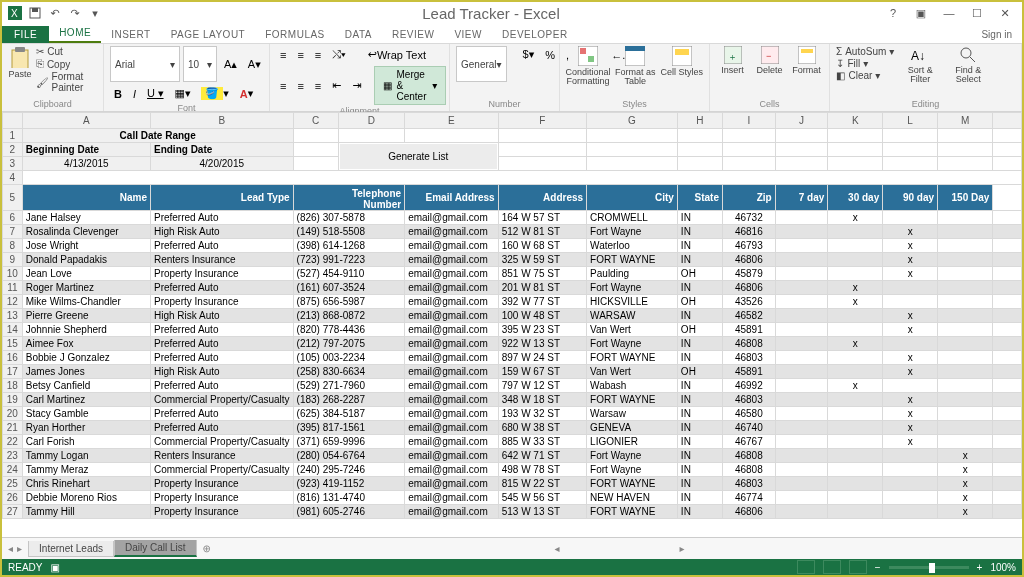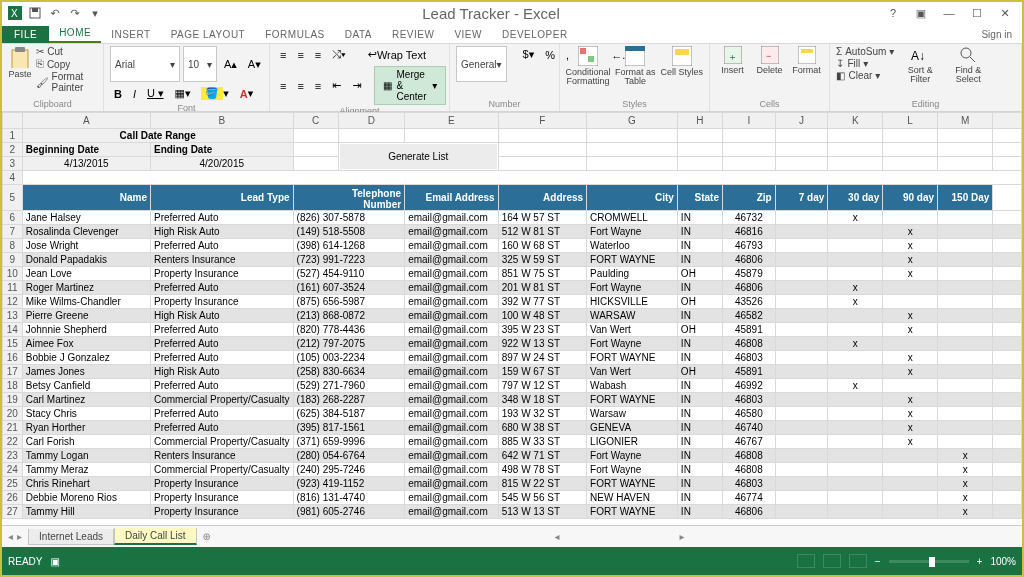--- a/index.html
+++ b/index.html
@@ -58,25 +58,25 @@
   .bluehdr td { background:#2b6f99; color:#fff; text-align:right; font-weight:bold; height:26px; }
   .bluehdr td.twoline { line-height:11px; padding-top:2px; }
   
   .odd td { background:#fff; }
   .even td { background:#e3e3e3; }
   .ctr { text-align:center; }
   
   .sheettabs { height:22px; border-top:1px solid #ccc; display:flex; align-items:center; background:#f7f7f7; font-size:10px; }
   .stabs-nav { display:flex; gap:4px; padding:0 6px; color:#888; }
   .stab { padding:2px 10px; border:1px solid #c5c5c5; border-top:none; background:#ececec; color:#444; }
-  .stab.active { background:#fef9c3; border-bottom:2px solid #1a7243; }
+  .stab.active { background:#a3a3a3; border-bottom:2px solid #1a7243; }
   .stab-add { padding:2px 6px; color:#888; }
   .hscrollspace { flex:1; display:flex; align-items:center; justify-content:center; gap:120px; color:#888;}
   
-  .status { height:28px; background:#1a7243; color:#fff; display:flex; align-items:center; font-size:10px; padding:0 6px; gap:8px;}
+  .status { height:16px; background:#1a7243; color:#fff; display:flex; align-items:center; font-size:10px; padding:0 6px; gap:8px;}
   .status .spacer { flex:1; }
   .viewbtn { width:18px; height:14px; border:1px solid #3d8a5e; display:inline-block; }
   .zoomslider { width:80px; height:3px; background:#3d8a5e; position:relative; }
   .zoomslider .thumb { width:6px; height:10px; background:#fff; position:absolute; top:-3px; left:50%; }
   svg { display:block; }
 </style>
 </head>
 <body>
 
 <div class="app">
@@ -629,21 +629,21 @@
               <td>IN</td>
               <td class="ctr">46803</td>
               <td class="ctr"></td>
               <td class="ctr"></td>
               <td class="ctr">x</td>
               <td class="ctr"></td>
               <td></td>
             </tr>
             <tr class="odd">
               <th>20</th>
-              <td>Stacy Chris</td>
+              <td>Stacy Gamble</td>
               <td>Preferred Auto</td>
               <td colspan="2">(625) 384-5187</td>
               <td>email@gmail.com</td>
               <td>193 W 32 ST</td>
               <td>Warsaw</td>
               <td>IN</td>
               <td class="ctr">46580</td>
               <td class="ctr"></td>
               <td class="ctr"></td>
               <td class="ctr">x</td>

